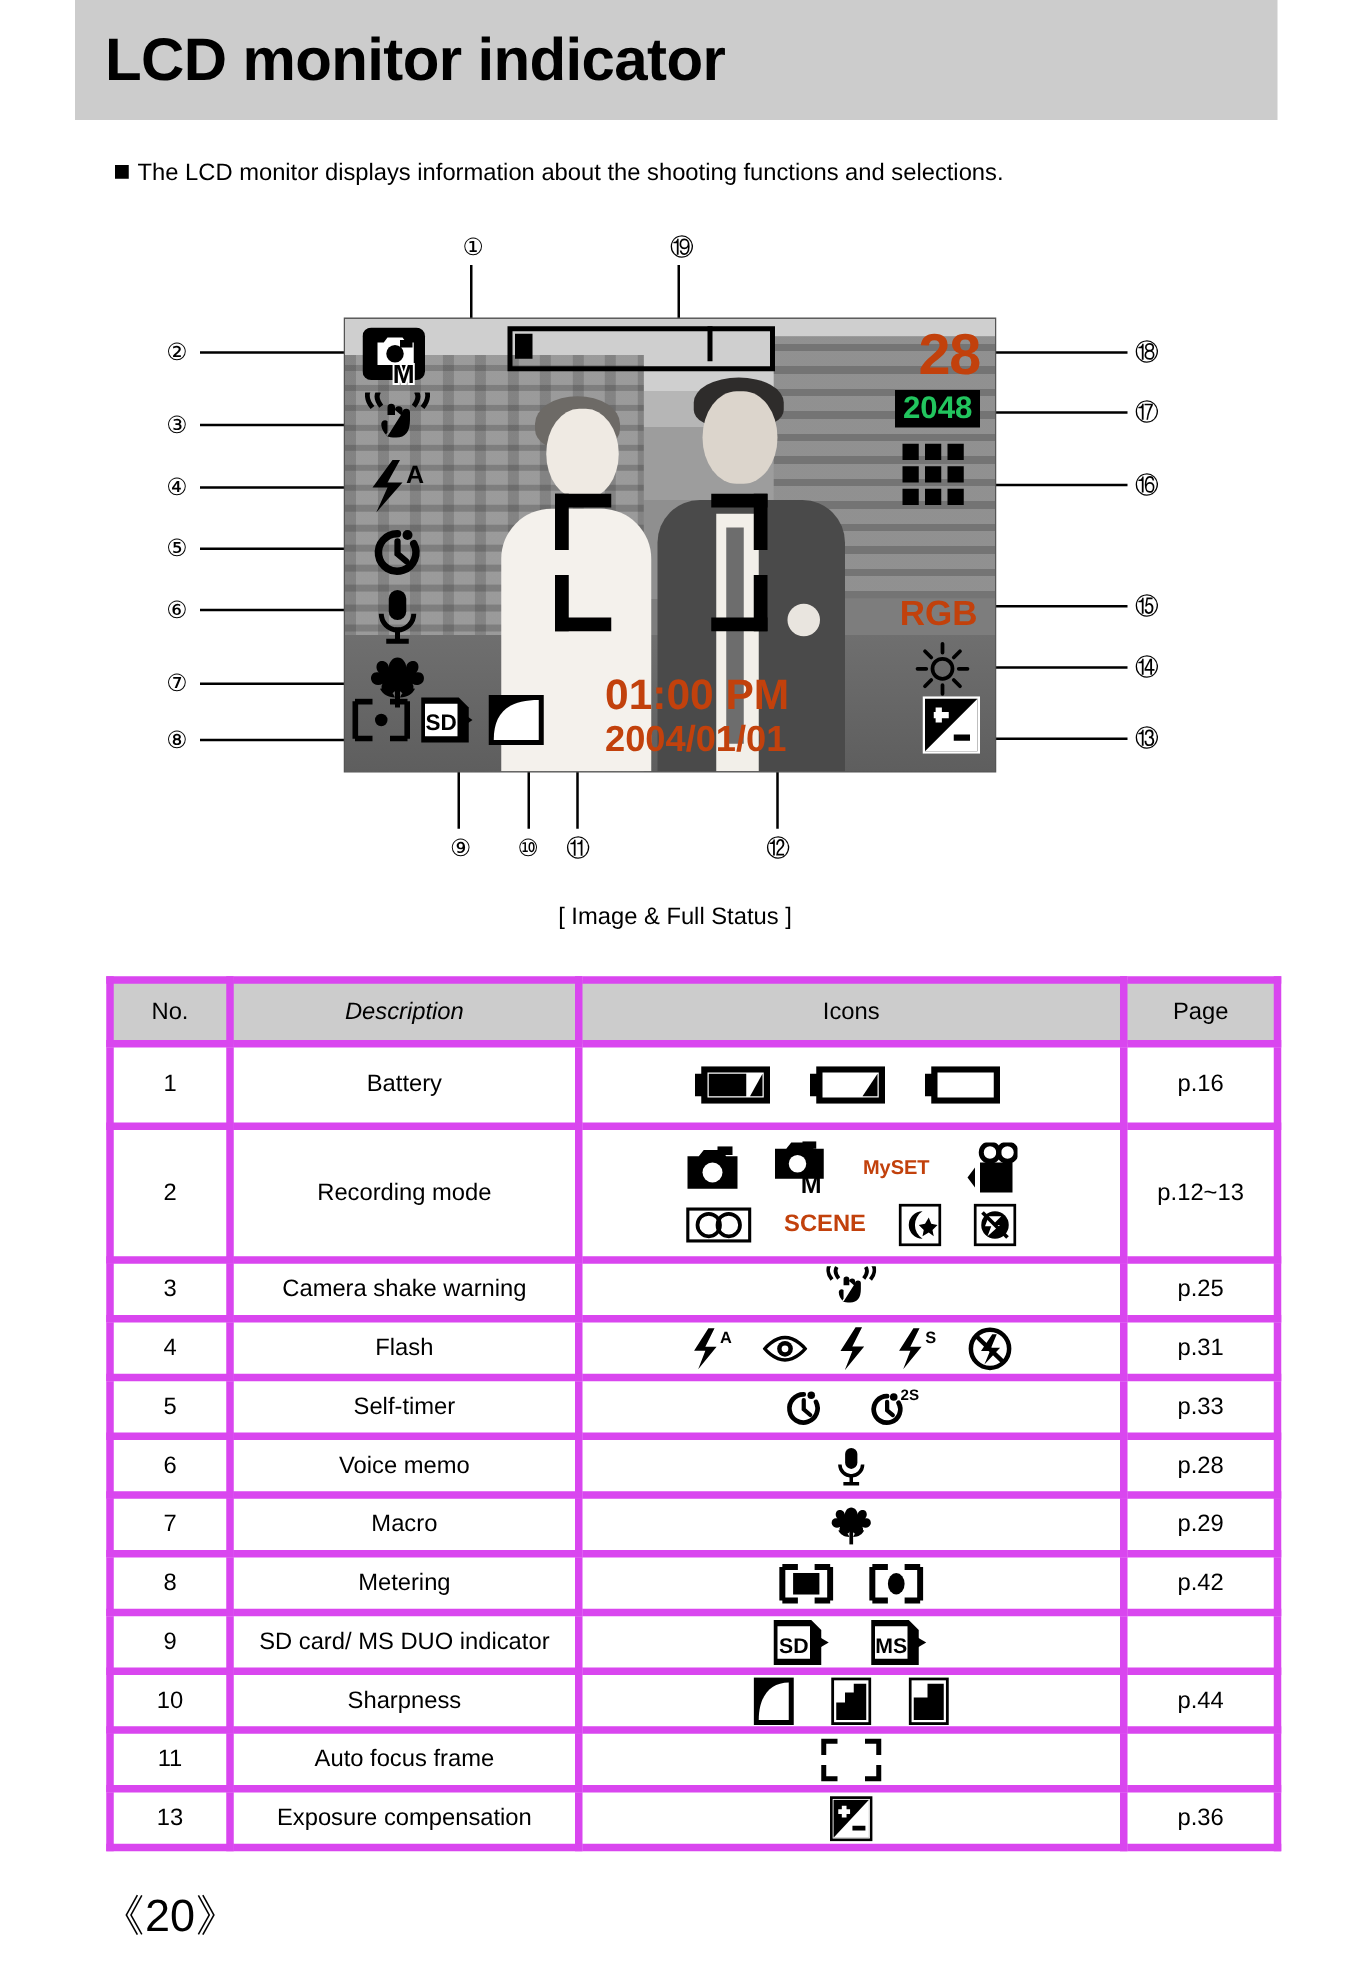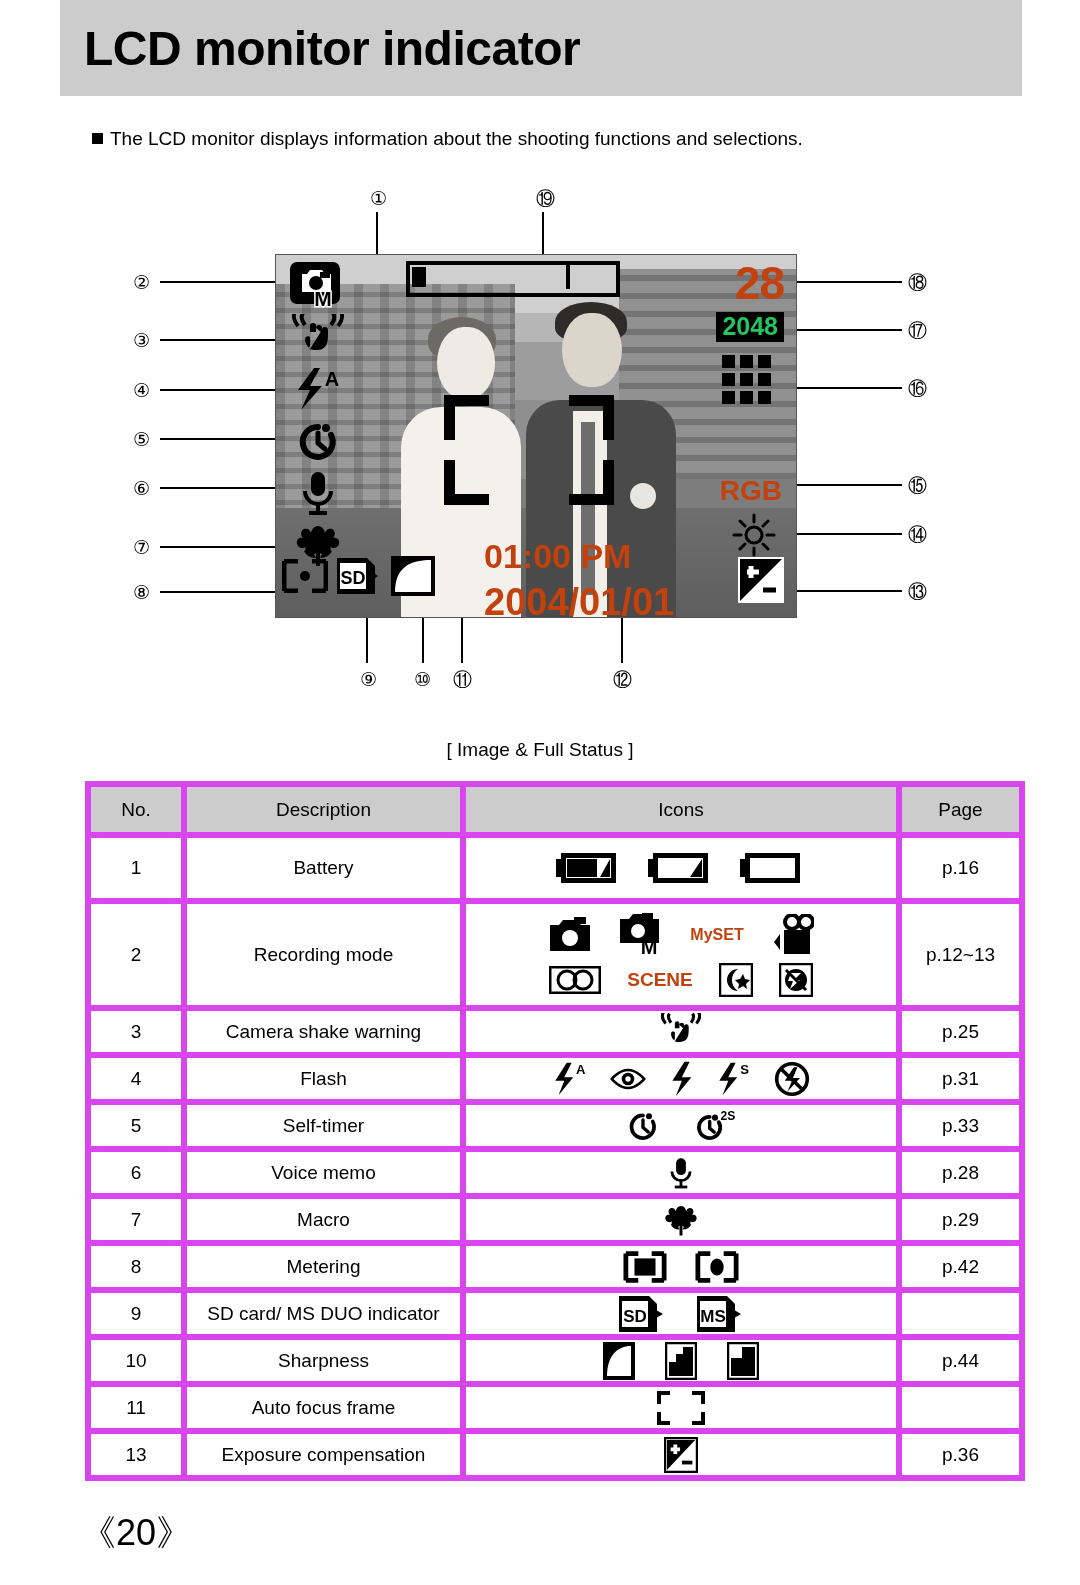--- a/index.html
+++ b/index.html
@@ -72,54 +72,53 @@
   .ico-svg{display:block;}
   .lcd-text{font-weight:bold;color:#c2410c;}
   .num28{position:absolute;right:12px;top:5px;font-size:46px;font-weight:bold;line-height:46px;letter-spacing:-1px;}
   .res2048{position:absolute;right:12px;top:57px;background:#000;color:#22c55e;font-size:25px;font-weight:bold;padding:1px 6px 2px;line-height:27px;}
   .quality-dots{position:absolute;right:14px;top:100px;width:60px;}
   .quality-dots i{display:block;float:left;width:13px;height:13px;background:#000;margin:0 5px 5px 0;}
   .rgb{position:absolute;right:14px;top:222px;font-size:28px;font-weight:bold;line-height:28px;}
   .wb{position:absolute;right:20px;top:258px;}
   .ev{position:absolute;right:12px;top:302px;}
   .time{position:absolute;left:208px;top:282px;font-size:34px;font-weight:bold;line-height:38px;letter-spacing:0px;}
-  .date{position:absolute;left:208px;top:328px;font-size:38px;font-weight:bold;line-height:38px;}
+  .date{position:absolute;left:208px;top:318px;font-size:29px;font-weight:bold;line-height:38px;}
   .zoombar{position:absolute;left:130px;top:6px;width:206px;height:28px;border:4px solid #000;background:transparent;}
   .zoombar .fill{position:absolute;left:2px;top:2px;width:14px;height:20px;background:#000;}
   .zoombar .seg{position:absolute;right:46px;top:-4px;width:4px;height:28px;background:#000;}
   .left-icons{position:absolute;left:6px;top:4px;width:72px;}
   .left-icons .slot{height:52px;display:flex;align-items:center;justify-content:center;}
   .afframe{position:absolute;left:168px;top:140px;width:170px;height:110px;}
   .afframe span{position:absolute;width:34px;height:34px;}
   .afframe .tl{left:0;top:0;border-left:11px solid #000;border-top:11px solid #000;}
   .afframe .tr{right:0;top:0;border-right:11px solid #000;border-top:11px solid #000;}
   .afframe .bl{left:0;bottom:0;border-left:11px solid #000;border-bottom:11px solid #000;}
   .afframe .br{right:0;bottom:0;border-right:11px solid #000;border-bottom:11px solid #000;}
   .meter-sd{position:absolute;left:6px;top:300px;display:flex;align-items:center;gap:8px;}
 
   
   .cnum{position:absolute;font-size:19px;line-height:19px;}
   .lead{position:absolute;background:#000;}
   .caption{
     position:absolute;left:0;top:543px;width:1080px;text-align:center;
     font-size:19px;
-    margin-top:16px;
   }
   
   table.spec{
     position:absolute;left:85px;top:781px;width:910px;
     border-collapse:collapse;table-layout:fixed;
   }
   table.spec td,table.spec th{
     border:6px solid #d946ef;text-align:center;vertical-align:middle;
     font-size:19px;font-weight:normal;padding:0;
   }
   table.spec thead th{background:#cccccc;height:45px;}
   .c-no{width:90px;}
-  .c-desc{width:273px;}
+  .c-desc{width:273px;font-style:italic;}
   .c-ico{width:430px;}
   .c-page{width:117px;}
   .iconrow{display:flex;align-items:center;justify-content:center;gap:26px;flex-wrap:wrap;}
   .iconrow.two-line{flex-direction:column;gap:6px;}
   .iconrow .line{display:flex;align-items:center;justify-content:center;gap:26px;}
   .pagenum{
     position:absolute;left:80px;top:1513px;font-size:36px;line-height:40px;
   }
   svg{shape-rendering:geometricPrecision;}
 </style>

